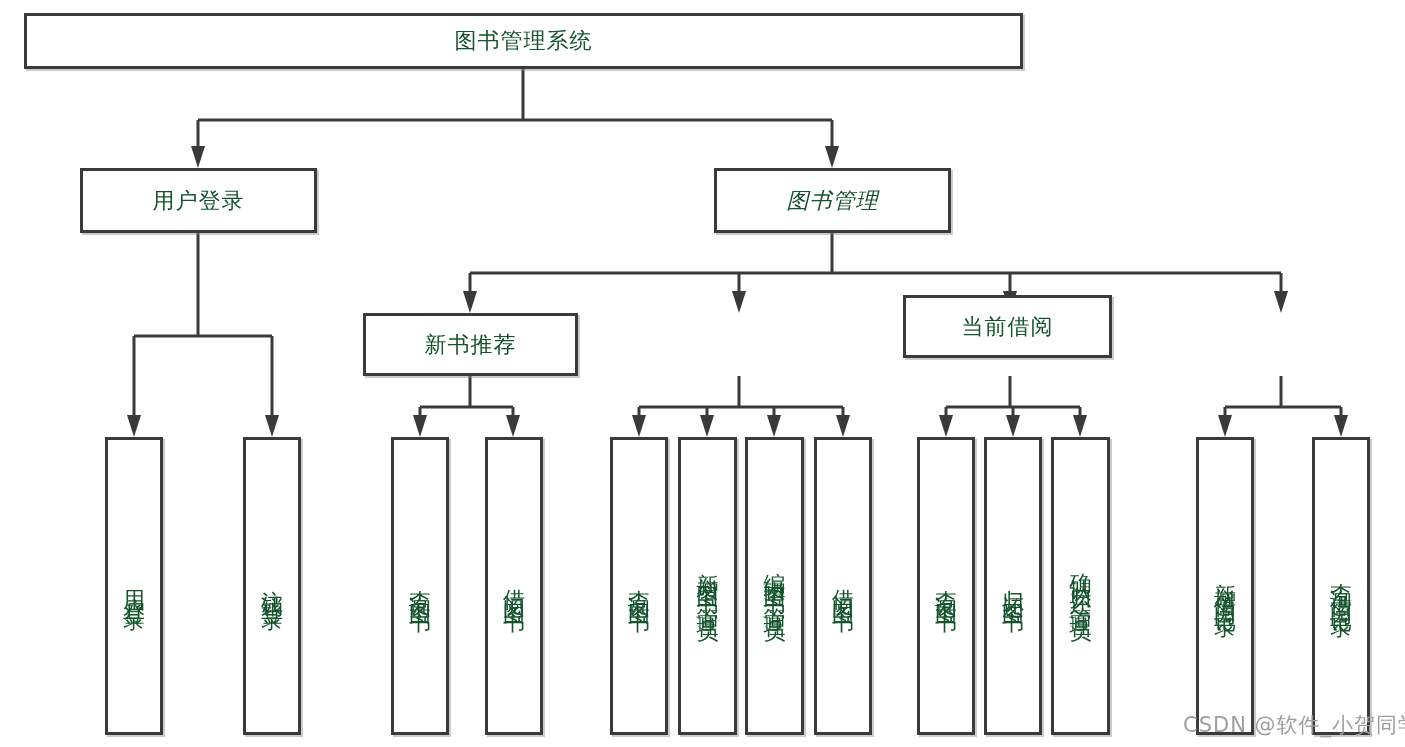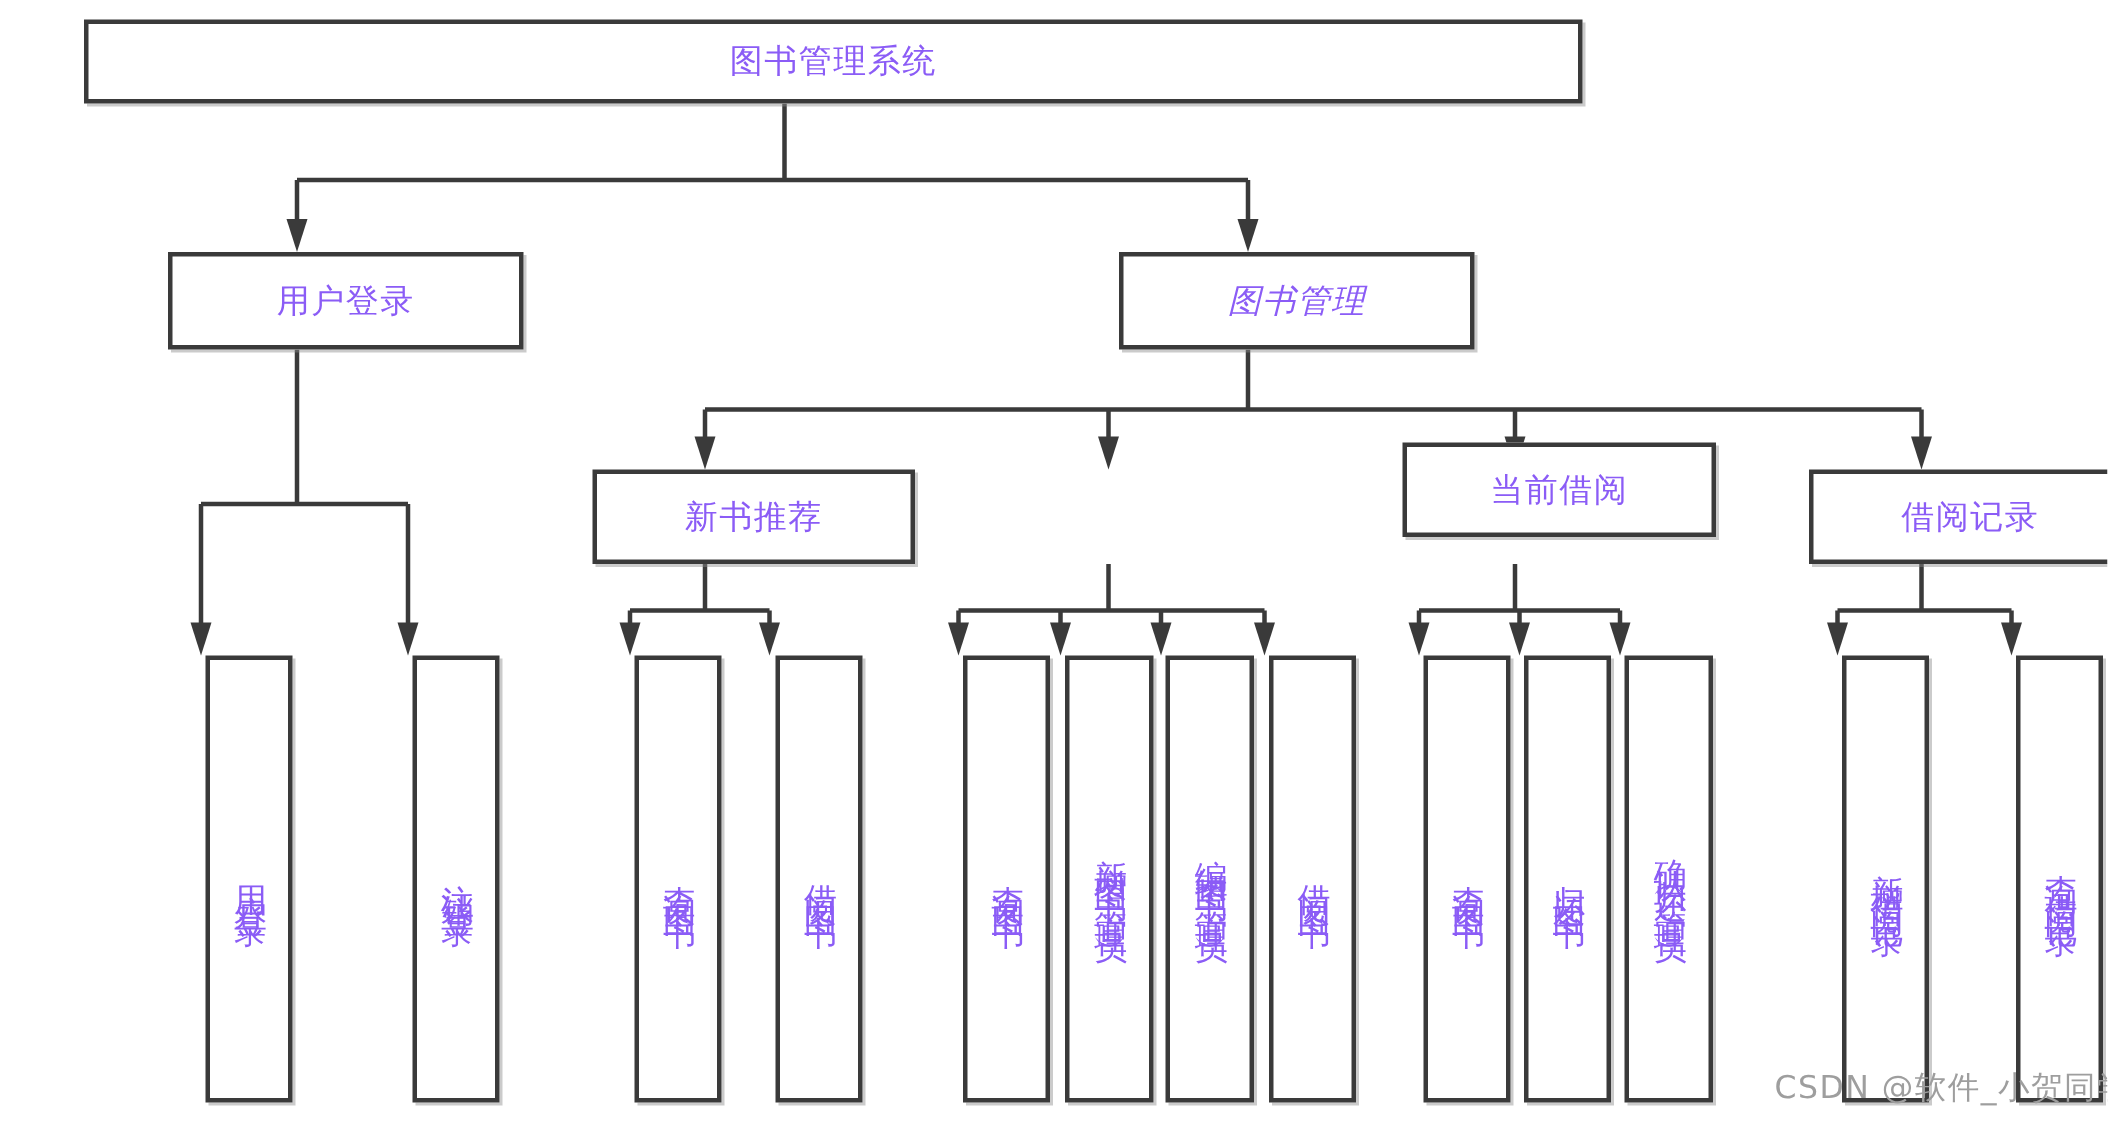--- a/index.html
+++ b/index.html
@@ -11,25 +11,24 @@
     overflow:hidden;
   }
   .connectors{position:absolute;left:0;top:0;z-index:1;}
   .node{
     position:absolute;
     box-sizing:border-box;
     background:#ffffff;
     border:3px solid #3a3a3a;
     box-shadow:2px 2px 0 rgba(140,140,140,0.45);
     display:flex;align-items:center;justify-content:center;
-    font-size:22px;color:#8b5cf6;
+    font-size:22px;color:#14532d;
     letter-spacing:1px;
     z-index:2;
     text-align:center;
-    margin-left:32px;
   }
   .root-node {left:24px;  top:13px;  width:999px; height:56px;}
   .n-user    {left:80px;  top:168px; width:237px; height:65px;}
   .n-bookmgr {left:714px; top:168px; width:237px; height:65px;font-style:italic;}
   .m1{left:363px; top:313px; width:215px; height:63px;}
   .m2{left:632px; top:313px; width:215px; height:63px;}
   .m3{left:903px; top:295px; width:209px; height:63px;}
   .m4{left:1174px;top:313px; width:215px; height:63px;}
   .leaf{
     top:437px;height:298px;
@@ -108,21 +107,20 @@
     </g>
   </svg>
 
   <div class="node root-node">图书管理系统</div>
 
   <div class="node n-user">用户登录</div>
   <div class="node n-bookmgr">图书管理</div>
 
   <div class="node m1">新书推荐</div>
   <div class="node m3">当前借阅</div>
-  <div class="node m4">借阅记录</div>
 
   <div class="node leaf L1">用户登录</div>
   <div class="node leaf L2">注销登录</div>
 
   <div class="node leaf L3">查询图书</div>
   <div class="node leaf L4">借阅图书</div>
 
   <div class="node leaf L5">查询图书</div>
   <div class="node leaf L6">新增图书（管理员）</div>
   <div class="node leaf L7">编辑图书（管理员）</div>

